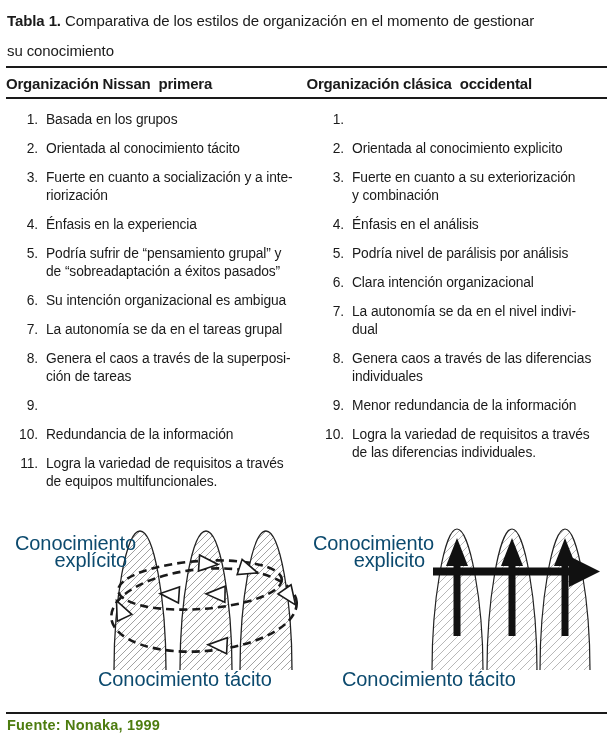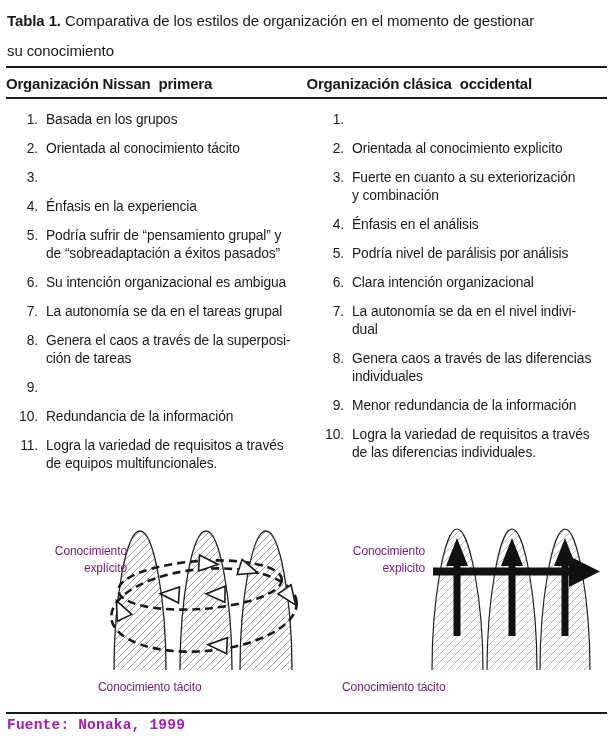--- a/index.html
+++ b/index.html
@@ -25,30 +25,30 @@
   .col { width:306px; box-sizing:border-box; }
   .item {
     display:flex; margin-bottom:11px;
     font-size:13.8px; line-height:18px; letter-spacing:-0.1px;
   }
   .num { flex:none; width:38px; text-align:right; padding-right:8px; }
   .txt { white-space:pre; }
   .diagrams { position:absolute; top:524px; left:0; width:612px; height:172px; display:flex; }
   .diagram { position:relative; width:306px; height:172px; }
   .dsvg { position:absolute; left:0; top:0; width:306px; height:170px; }
-  .dlabel { position:absolute; font-size:12px; line-height:17px; letter-spacing:-0.1px; color:#701a75;margin-top:8px; }
+  .dlabel { position:absolute; font-size:20px; line-height:17px; letter-spacing:-0.1px; color:#0c4a6e; }
   .dlabel.toplab { white-space:pre-line; text-align:right; width:112px; top:11px; }
   .lab-left-top { left:15px; }
   .lab-right-top { left:7px; }
   .lab-left-bottom { left:98px; top:147px; }
   .lab-right-bottom { left:36px; top:147px; }
   .footer {
     position:absolute; left:7px; top:717px;
-    font-family:Liberation Mono, monospace; font-weight:bold;
-    font-size:14.5px; letter-spacing:0.2px; color:#a21caf;
+    font-family:Liberation Sans, sans-serif; font-weight:bold;
+    font-size:14.5px; letter-spacing:0.2px; color:#4d7c0f;
   }
 </style>
 </head>
 <body>
 
 <div class="page">
 
   <div class="title"><span class="b">Tabla 1.</span> <span>Comparativa de los estilos de organización en el momento de gestionar
 su conocimiento</span></div>
 
@@ -66,20 +66,22 @@
       <div class="item">
           <span class="num">1.</span>
           <span class="txt">Basada en los grupos</span>
         </div>
       <div class="item">
           <span class="num">2.</span>
           <span class="txt">Orientada al conocimiento tácito</span>
         </div>
       <div class="item">
           <span class="num">3.</span>
+          <span class="txt">Fuerte en cuanto a socialización y a inte-
+riorización</span>
         </div>
       <div class="item">
           <span class="num">4.</span>
           <span class="txt">Énfasis en la experiencia</span>
         </div>
       <div class="item">
           <span class="num">5.</span>
           <span class="txt">Podría sufrir de “pensamiento grupal” y
 de “sobreadaptación a éxitos pasados”</span>
         </div>

